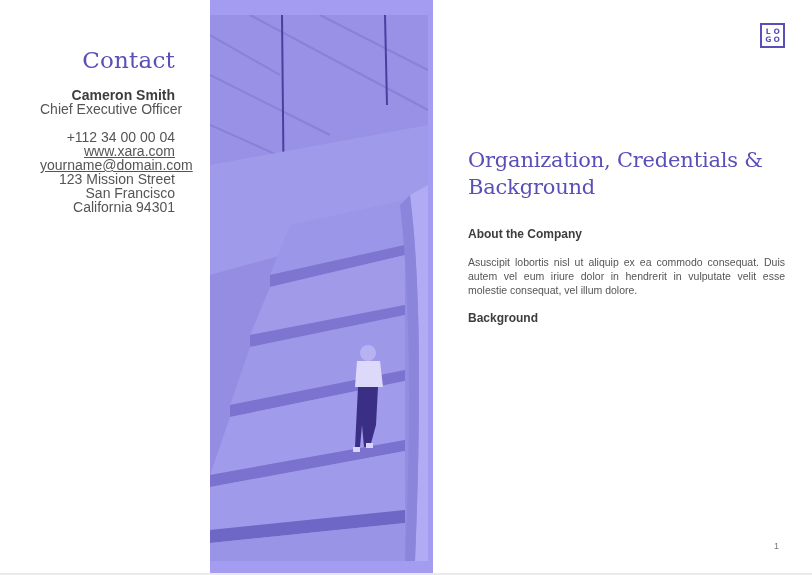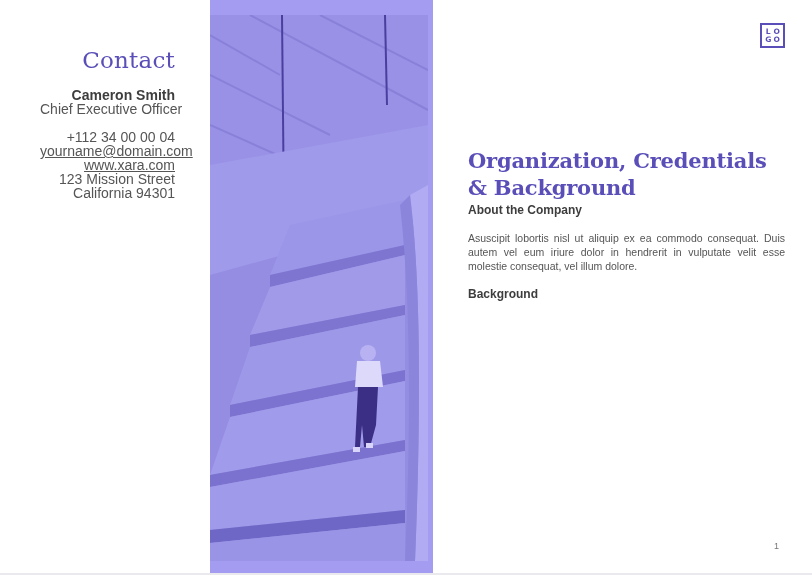--- a/index.html
+++ b/index.html
@@ -31,43 +31,44 @@
     position: absolute; left: 760px; top: 23px; width: 25px; height: 25px;
     border: 2px solid #5a4fb8; color: #5a4fb8;
     font-family: "DejaVu Sans", sans-serif; font-weight: bold; font-size: 7.5px;
     display: grid; grid-template-columns: 1fr 1fr; align-content: center; justify-items: center;
     line-height: 8px; padding: 2px;
   }
 
   
   .content { position: absolute; left: 468px; top: 147px; width: 317px; }
   .content h2 {
-    font-family: "DejaVu Serif", "Liberation Serif", serif; font-weight: bold;
-    font-size: 21px; line-height: 27px; color: #5a4fb8; margin-bottom: 2px; letter-spacing: -0.2px;
+    font-family: "DejaVu Serif", "Liberation Serif", serif; font-weight: normal;
+    font-size: 21px; line-height: 27px; color: #5a4fb8; margin-bottom: 26px; letter-spacing: -0.2px;
   }
   .content h3 { font-size: 12px; font-weight: bold; color: #3d3d3d; line-height: 14px; }
   .content p { font-size: 10.5px; line-height: 14px; color: #555; text-align: justify; }
   .content .para-gap { height: 14px; }
 
   .page-number { position: absolute; left: 774px; top: 541px; font-size: 9px; color: #777; }
 </style>
 </head>
 <body>
 
 <div class="page">
 
   <section class="contact">
     <h1>Contact</h1>
     <div class="line name">Cameron Smith</div>
     <div class="line">Chief Executive Officer</div>
     <div class="gap"></div>
     <div class="line">+112 34 00 00 04</div>
+    <div class="line"><a>www.xara.com</a></div>
     <div class="line"><a>yourname@domain.com</a></div>
-    <div class="line"><a>www.xara.com</a></div>
     <div class="line">123 Mission Street</div>
+    <div class="line">San Francisco</div>
     <div class="line">California 94301</div>
   </section>
 
   <div class="panel">
     <div class="photo">
       <svg width="218" height="546" viewBox="0 0 218 546" xmlns="http://www.w3.org/2000/svg">
 
         <rect x="0" y="0" width="218" height="546" fill="#948de2"></rect>
         <polygon points="0,0 218,0 218,120 0,160" fill="#9891e6"></polygon>
         <g stroke="#857dd6" stroke-width="2" fill="none" opacity="0.8">

